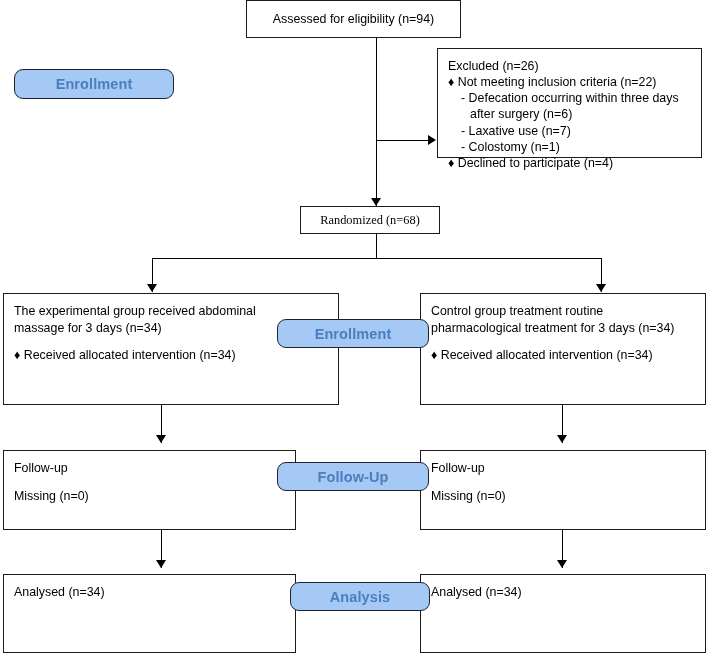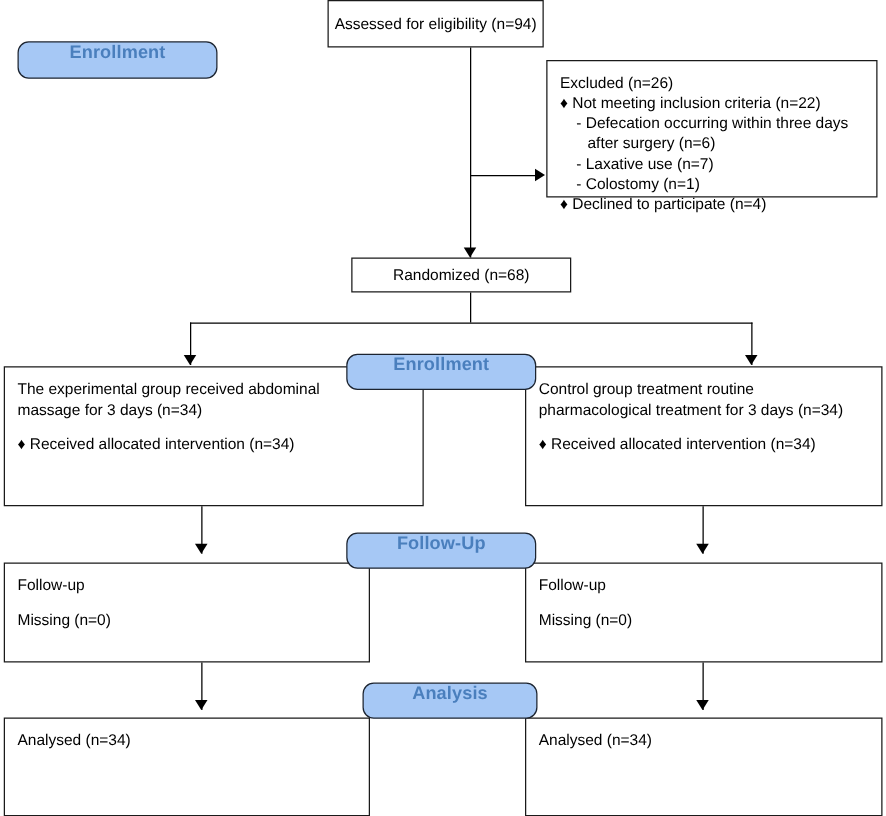--- a/index.html
+++ b/index.html
@@ -46,23 +46,25 @@
   .stage {
     position: absolute;
     box-sizing: border-box;
     border: 1.7px solid #1c2430;
     border-radius: 9px;
     background: #a6c8f5;
     color: #4a7fbd;
     font-weight: bold;
     font-size: 14.5px;
     display: flex;
+    align-items: center;
     justify-content: center;
     letter-spacing: 0.1px;
     z-index: 5;
+    margin-top: 36px;
   }
 
   
   .vline {
     position: absolute;
     width: 0;
     border-left: 1.7px solid #000000;
     z-index: 1;
   }
   .hline {
@@ -107,21 +109,21 @@
 </style>
 </head>
 <body>
 
 <div id="canvas">
 
   <div class="stage" style="left:14px; top:33px; width:160px; height:30px;">
     <span>Enrollment</span>
   </div>
 
-  <div class="box centered" style="left:262px; top:0px; width:173px; height:38px;">
+  <div class="box centered" style="left:246px; top:0px; width:215px; height:38px;">
     <div class="inner">
       <span class="ln">Assessed for eligibility (n=94)</span>
     </div>
   </div>
 
   <div class="vline" style="left:376px; top:38px; height:168px;"></div>
   <div class="arrow-down" style="left:371px; top:198px;"></div>
 
   <div class="hline" style="left:376px; top:140px; width:57px;"></div>
   <div class="arrow-right" style="left:428px; top:135px;"></div>
@@ -145,21 +147,21 @@
         <span>-</span>
         <span>Colostomy (n=1)</span>
       </span>
       <span class="bullet-row">
         <span>♦</span>
         <span>Declined to participate (n=4)</span>
       </span>
     </div>
   </div>
 
-  <div class="box centered" style="left:281px; top:206px; width:176px; height:28px;">
+  <div class="box centered" style="left:300px; top:206px; width:140px; height:28px;font-family:Liberation Serif, serif;">
     <div class="inner">
       <span class="ln">Randomized (n=68)</span>
     </div>
   </div>
 
   <div class="vline" style="left:376px; top:234px; height:24px;"></div>
   <div class="hline" style="left:152px; top:258px; width:450px;"></div>
   <div class="vline" style="left:152px; top:258px; height:34px;"></div>
   <div class="arrow-down" style="left:147px; top:284px;"></div>
   <div class="vline" style="left:601px; top:258px; height:34px;"></div>

